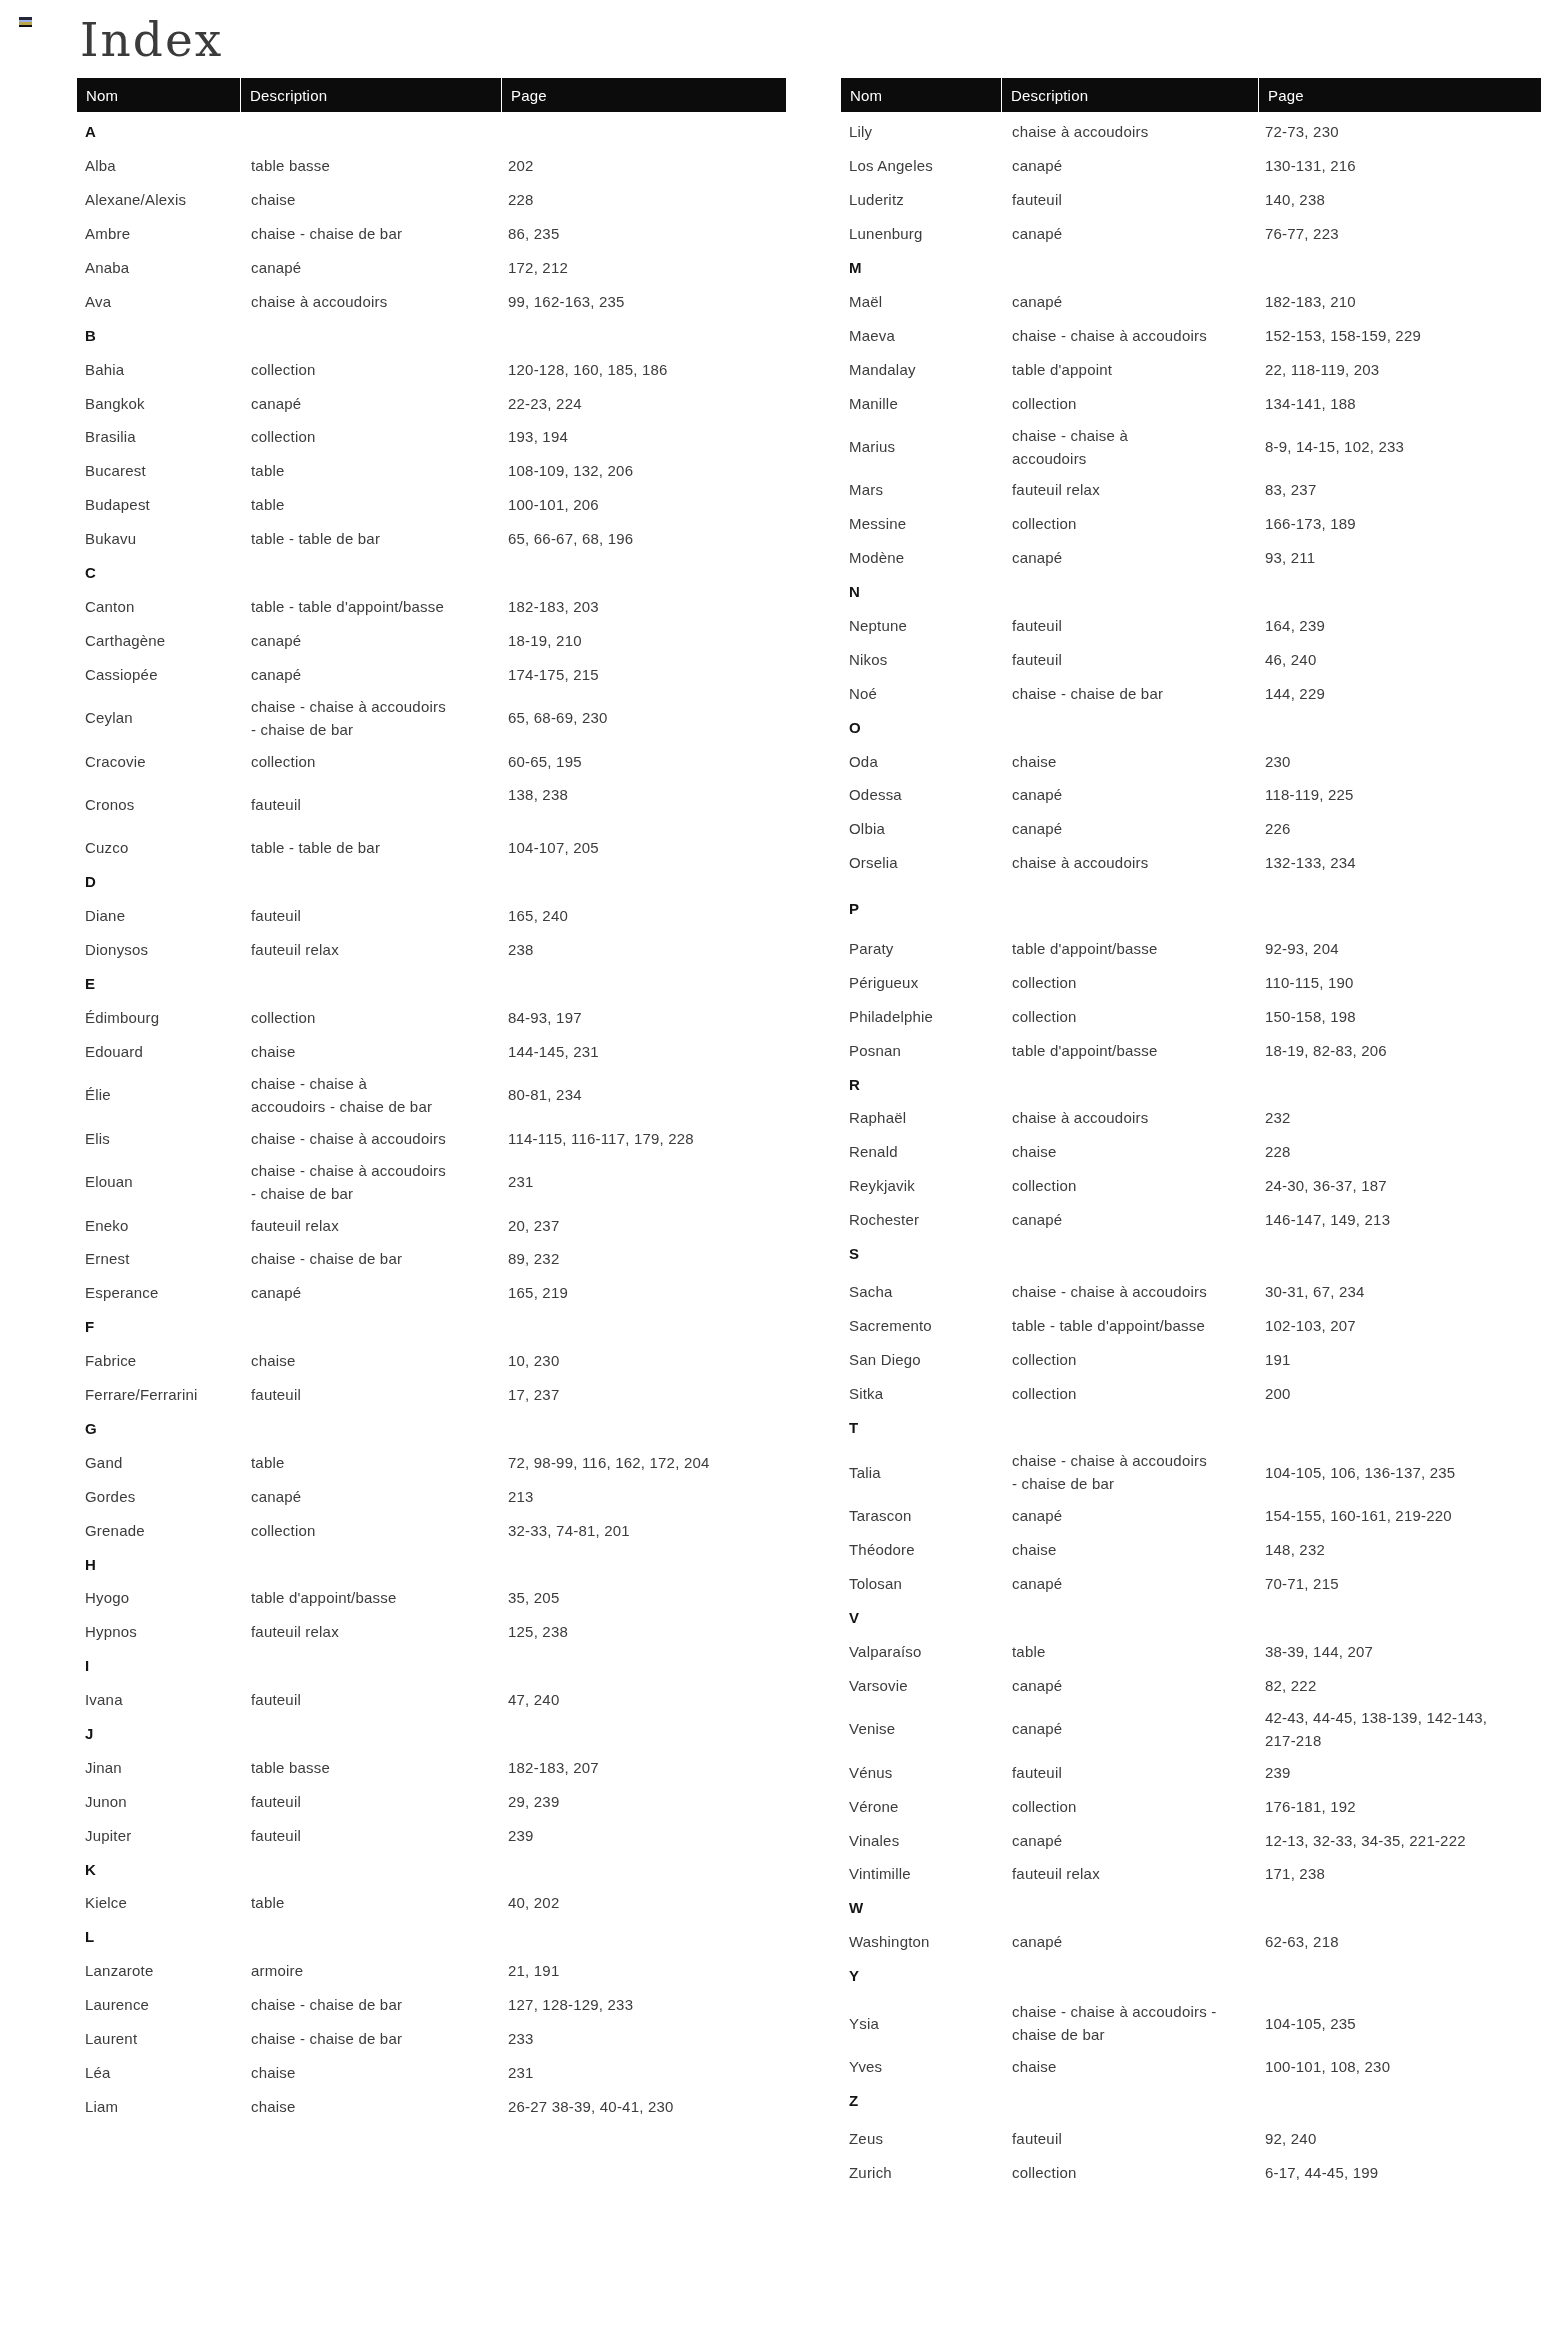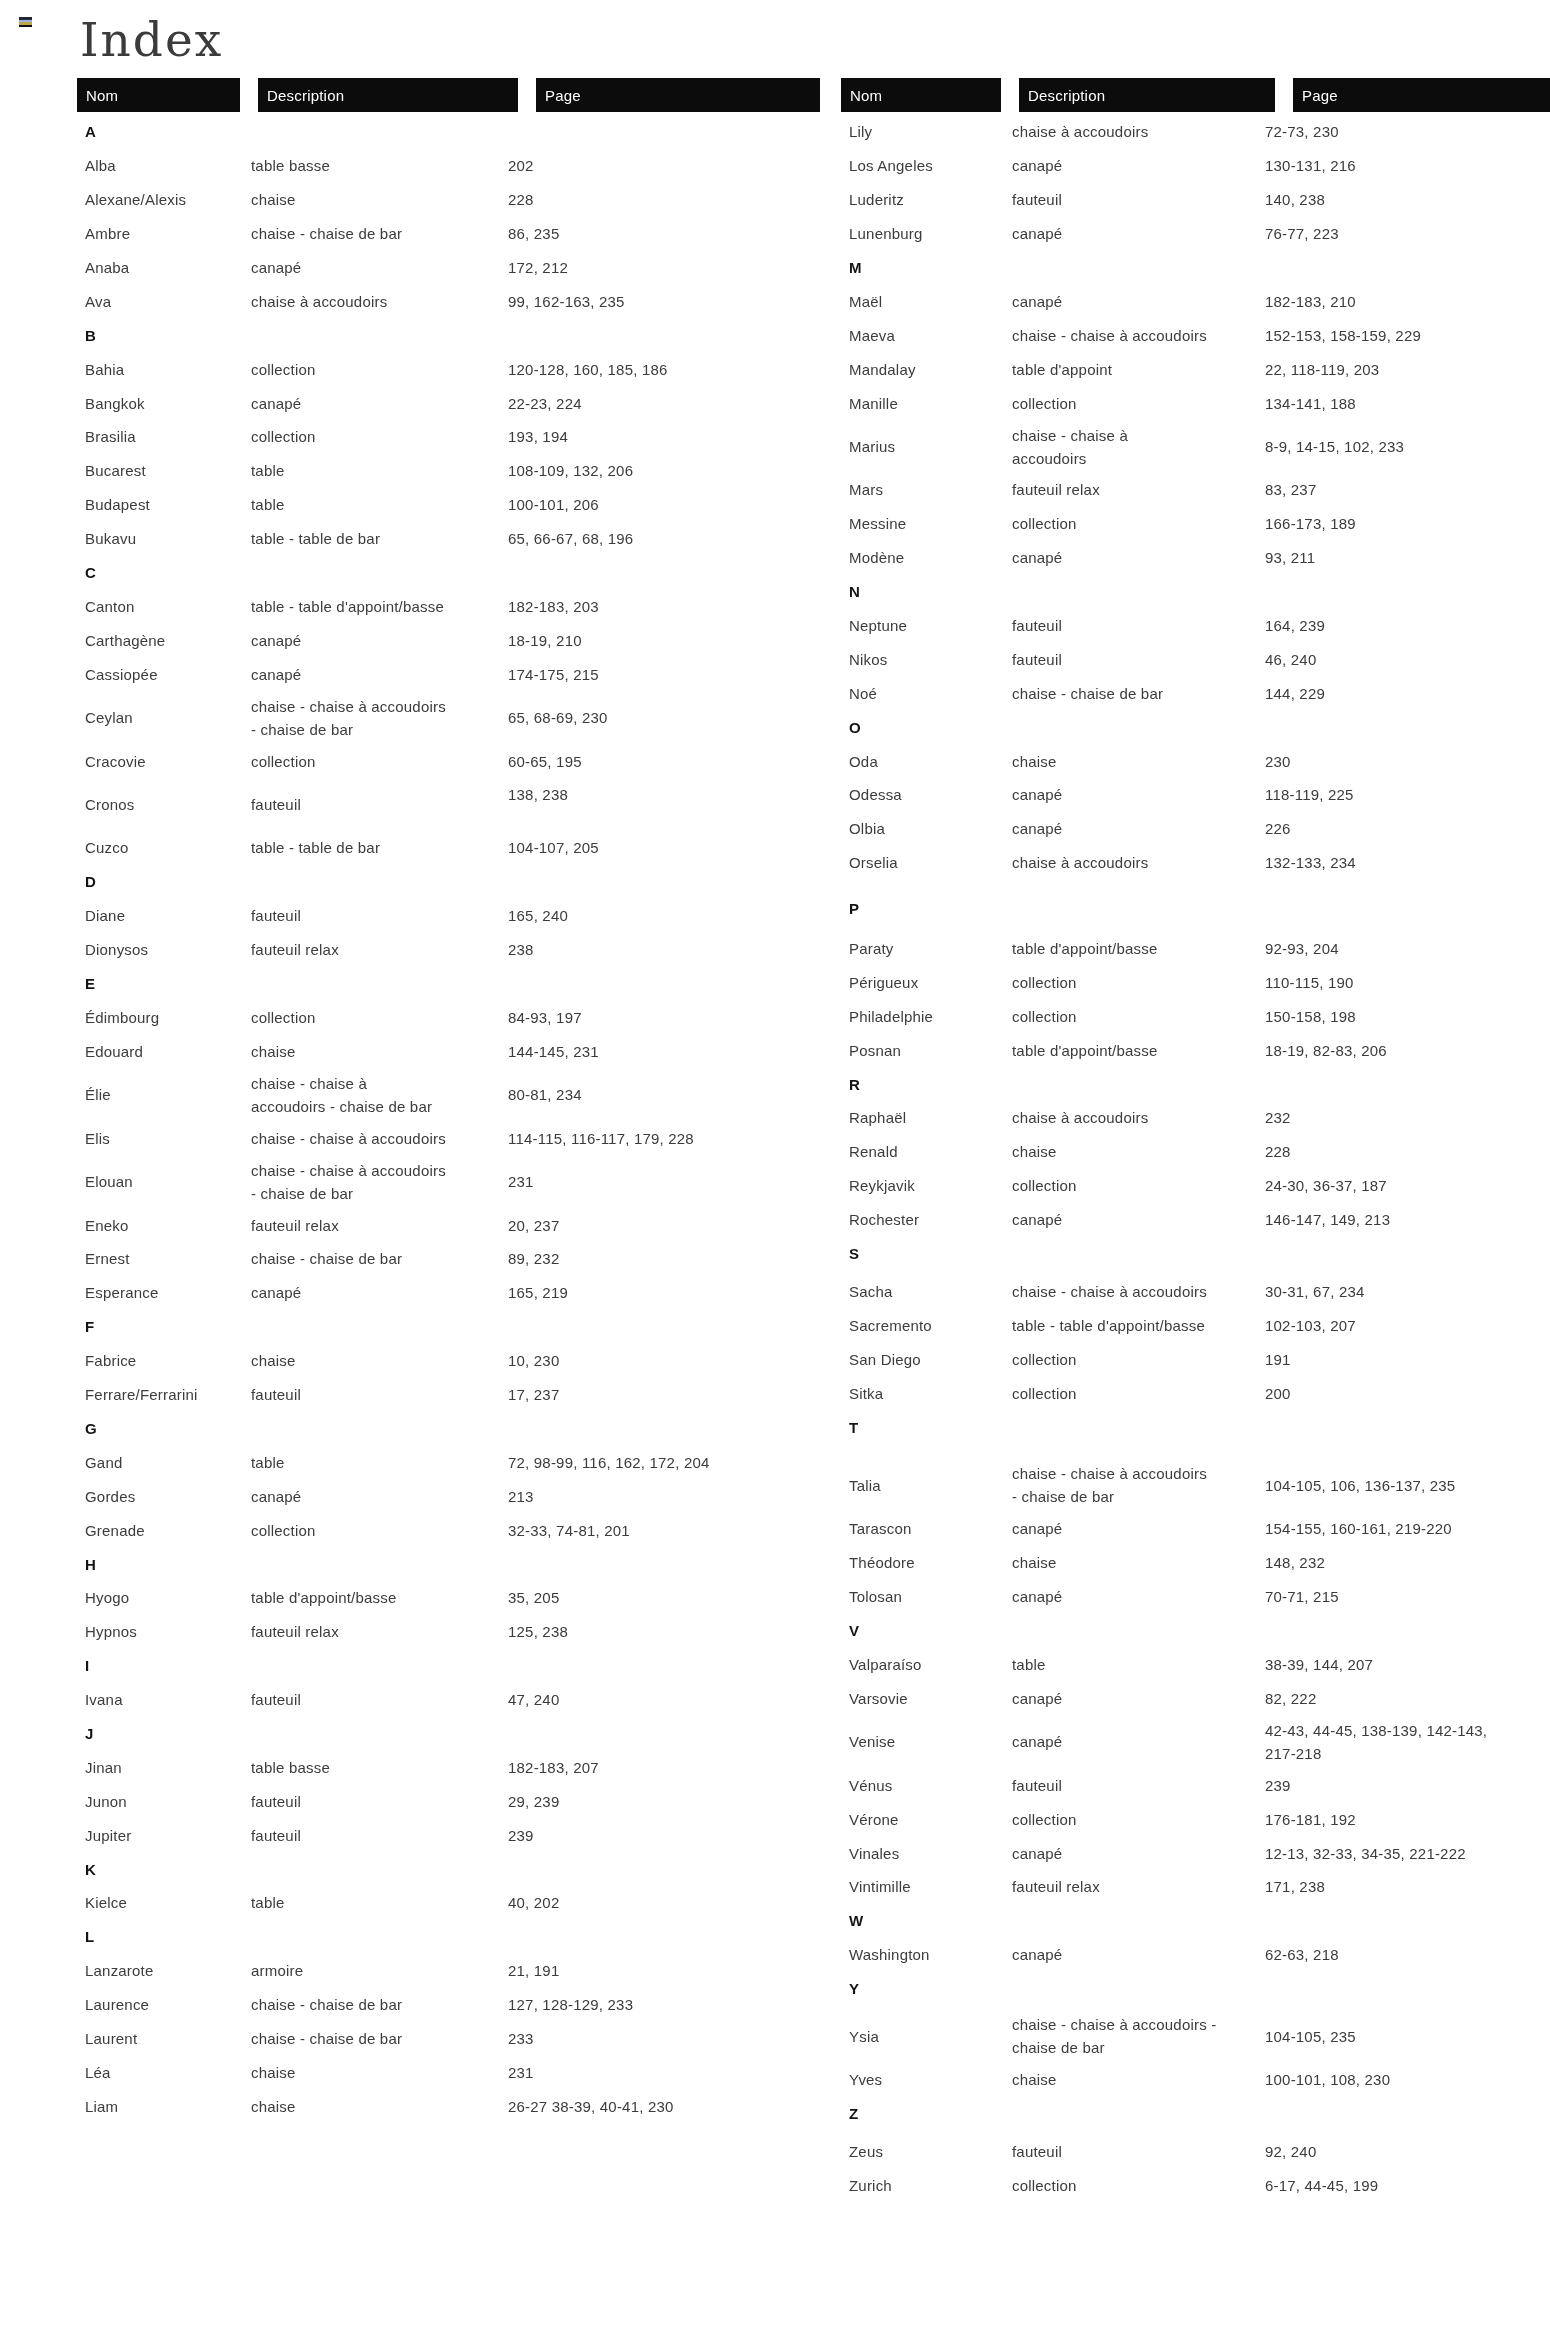--- a/index.html
+++ b/index.html
@@ -7,21 +7,21 @@
         font-family:"Liberation Sans",sans-serif;color:#3c3c3c;}
   .title{position:absolute;left:80px;top:12px;font-family:"DejaVu Serif",serif;
          font-size:47px;font-weight:400;color:#3b3b3b;letter-spacing:2px;}
   .mark{position:absolute;left:19px;top:17px;width:13px;display:flex;flex-direction:column;}
   .mark span{display:block;height:2.6px;width:100%;}
 
   .idx{position:absolute;top:78px;}
   .idx-left{left:77px;width:713px;}
   .idx-right{left:841px;width:704px;}
 
-  .thead{display:flex;gap:18px;height:34px;margin-bottom:3px;}
+  .thead{display:flex;gap:1px;height:34px;margin-bottom:3px;}
   .th{background:#0c0c0c;color:#ffffff;font-size:15px;display:flex;align-items:center;
       padding-left:9px;box-sizing:border-box;flex:none;letter-spacing:0.2px;}
 
   .idx-left .c1{width:163px;flex:none;}
   .idx-left .c2{width:260px;flex:none;}
   .idx-left .c3{width:284px;flex:none;}
   .idx-right .c1{width:160px;flex:none;}
   .idx-right .c2{width:256px;flex:none;}
   .idx-right .c3{width:282px;flex:none;}
 
@@ -509,21 +509,21 @@
           <span class="cell c3">191</span>
         </div>
         <div class="row">
           <span class="cell c1">Sitka</span>
           <span class="cell c2">collection</span>
           <span class="cell c3">200</span>
         </div>
         <div class="letter-row">
           <span class="letter">T</span>
         </div>
-        <div class="row tall" style="margin-top: 15px;">
+        <div class="row tall" style="margin-top: 2px;">
           <span class="cell c1">Talia</span>
           <span class="cell c2">chaise - chaise à accoudoirs
 - chaise de bar</span>
           <span class="cell c3">104-105, 106, 136-137, 235</span>
         </div>
         <div class="row">
           <span class="cell c1">Tarascon</span>
           <span class="cell c2">canapé</span>
           <span class="cell c3">154-155, 160-161, 219-220</span>
         </div>

